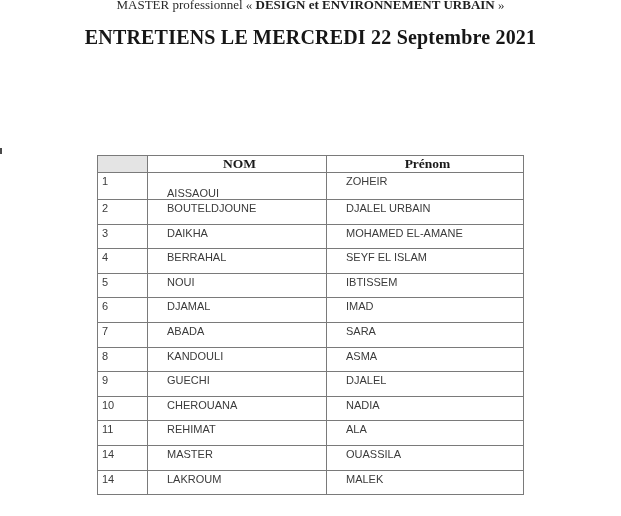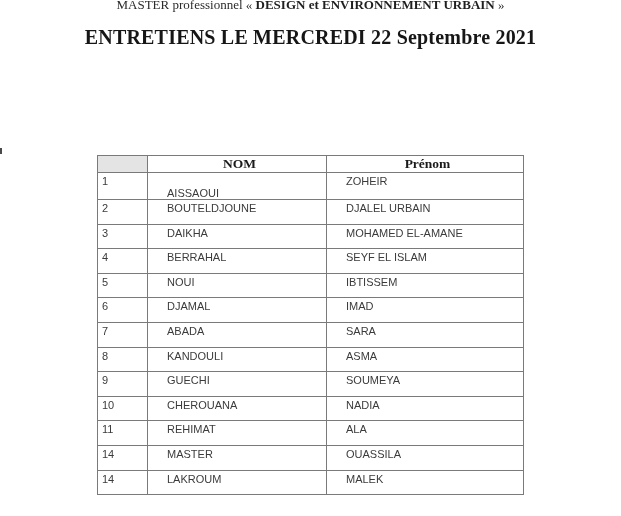--- a/index.html
+++ b/index.html
@@ -178,21 +178,21 @@
       <td class="prenom-cell">SARA</td>
     </tr>
         <tr class="data-row">
       <td class="num-cell">8</td>
       <td class="nom-cell">KANDOULI</td>
       <td class="prenom-cell">ASMA</td>
     </tr>
         <tr class="data-row">
       <td class="num-cell">9</td>
       <td class="nom-cell">GUECHI</td>
-      <td class="prenom-cell">SOUMEYA</td>
+      <td class="prenom-cell">DJALEL</td>
     </tr>
         <tr class="data-row">
       <td class="num-cell">10</td>
       <td class="nom-cell">CHEROUANA</td>
       <td class="prenom-cell">NADIA</td>
     </tr>
         <tr class="data-row">
       <td class="num-cell">11</td>
       <td class="nom-cell">REHIMAT</td>
       <td class="prenom-cell">ALA</td>

